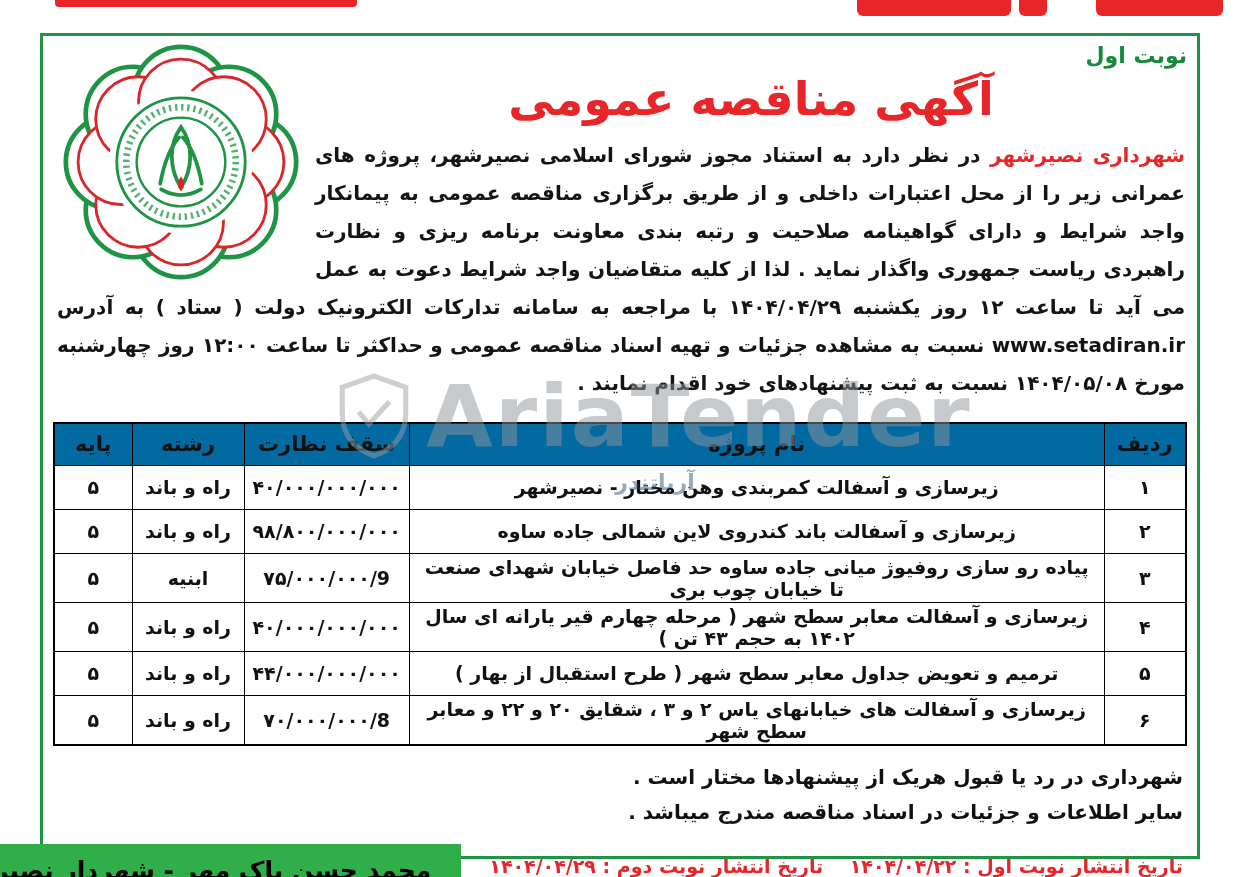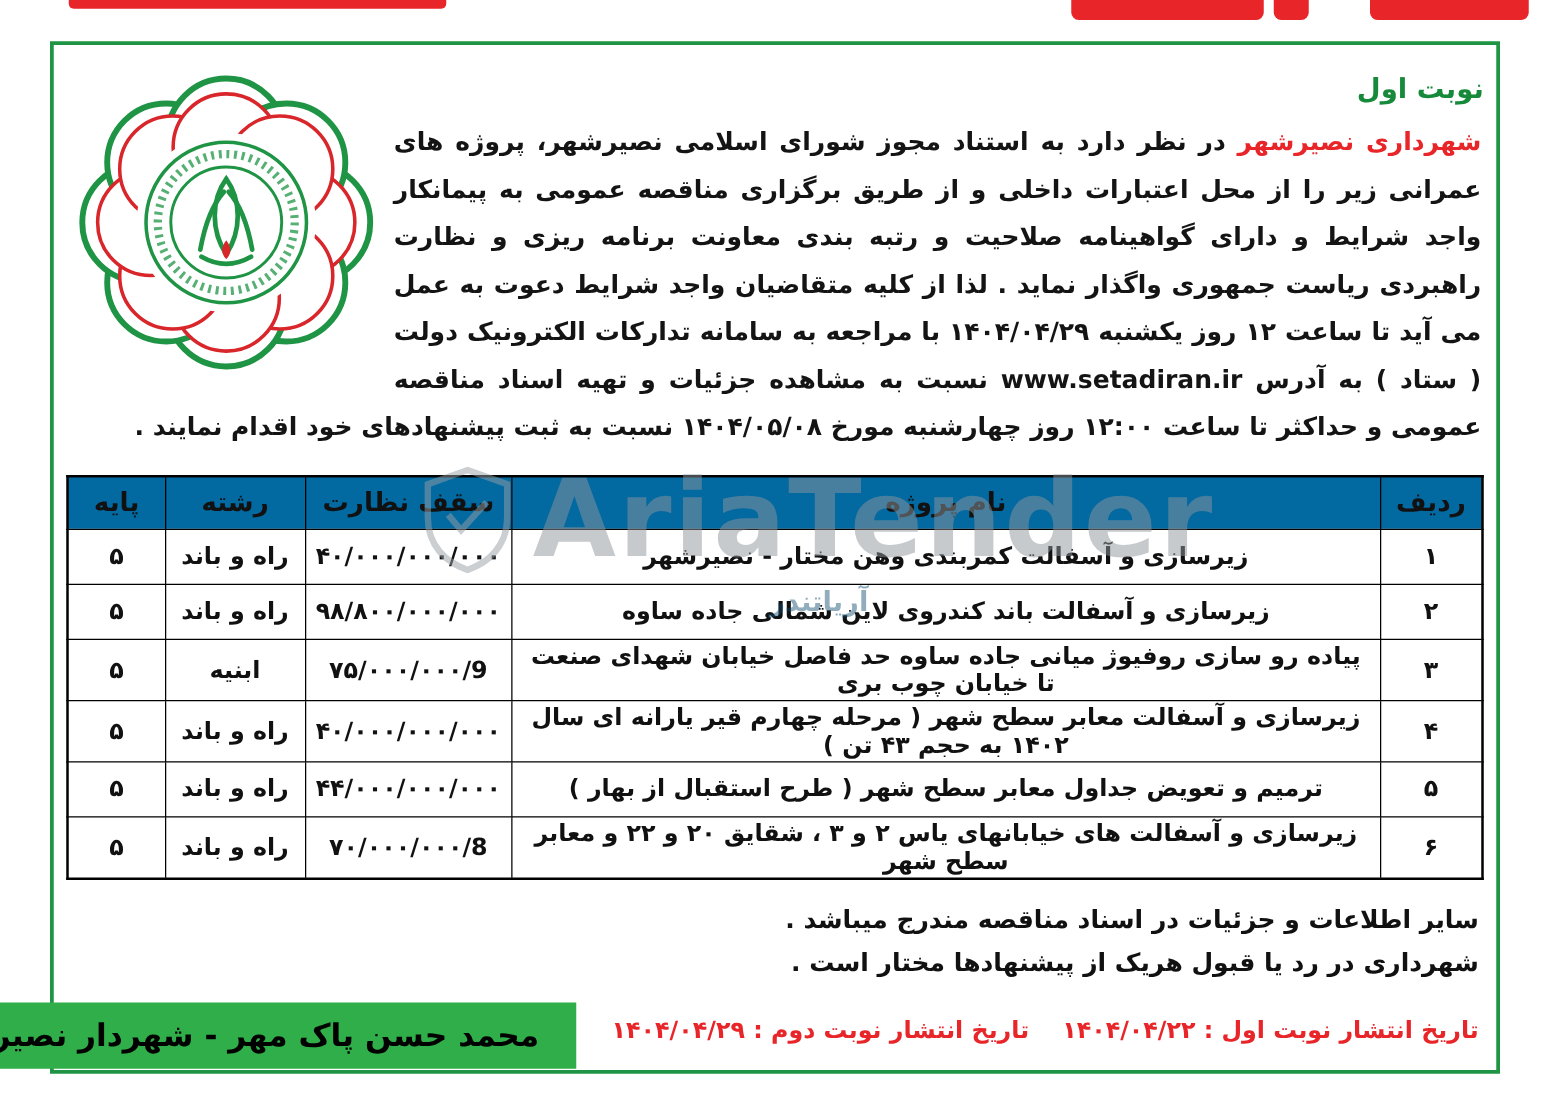--- a/index.html
+++ b/index.html
@@ -18,21 +18,21 @@
   .frag-left { left: 55px; width: 302px; height: 7px; border-radius: 0 0 4px 4px; }
   .frag-r1 { left: 857px; width: 154px; height: 16px; border-radius: 0 0 6px 6px; }
   .frag-r2 { left: 1019px; width: 28px; height: 16px; border-radius: 0 0 6px 6px; }
   .frag-r3 { left: 1096px; width: 127px; height: 16px; border-radius: 0 0 6px 6px; }
 
   
   .frame {
     position: absolute; left: 40px; top: 33px;
     width: 1160px; height: 826px;
     border: 3px solid #1e9444;
-    padding: 22px 10px;
+    padding: 6px 10px;
     direction: rtl;
   }
 
   .logo {
     float: left;
     width: 252px; height: 236px;
     margin: 2px 8px 4px 2px;
   }
   .logo svg { width: 100%; height: 100%; }
 
@@ -185,20 +185,21 @@
         <path d="M103 148 C107 126 113 110 123 99"></path>
         <path d="M147 148 C143 126 137 110 127 99"></path>
         <path d="M104 154 Q125 166 146 154"></path>
       </g>
       <path d="M125 140 q-7 9 0 16 q7 -7 0 -16" fill="#d8262b"></path>
     </svg>
   </div>
 
   <div class="round">نوبت اول</div>
 
+  <h1 class="title">آگهی مناقصه عمومی</h1>
 
   <p class="body-p"><span class="lead">شهرداری نصیرشهر</span><span> در نظر دارد به استناد مجوز شورای اسلامی نصیرشهر، پروژه های عمرانی زیر را از محل اعتبارات داخلی و از طریق برگزاری مناقصه عمومی به پیمانکار واجد شرایط و دارای گواهینامه صلاحیت و رتبه بندی معاونت برنامه ریزی و نظارت راهبردی ریاست جمهوری واگذار نماید . لذا از کلیه متقاضیان واجد شرایط دعوت به عمل می آید تا ساعت ۱۲ روز یکشنبه ۱۴۰۴/۰۴/۲۹ با مراجعه به سامانه تدارکات الکترونیک دولت ( ستاد ) به آدرس www.setadiran.ir نسبت به مشاهده جزئیات و تهیه اسناد مناقصه عمومی و حداکثر تا ساعت ۱۲:۰۰ روز چهارشنبه مورخ ۱۴۰۴/۰۵/۰۸ نسبت به ثبت پیشنهادهای خود اقدام نمایند .</span></p>
 
   <table class="tender">
     <colgroup>
       <col class="col-row">
         <col>
         <col class="col-credit">
         <col class="col-field">
         <col class="col-grade">
@@ -252,22 +253,22 @@
         <td>۶</td>
         <td>زیرسازی و آسفالت های خیابانهای یاس ۲ و ۳ ، شقایق ۲۰ و ۲۲ و معابر سطح شهر</td>
         <td>۷۰/۰۰۰/۰۰۰/8</td>
         <td>راه و باند</td>
         <td>۵</td>
       </tr>
     </tbody>
   </table>
 
   <div class="notes">
+    <div>شهرداری در رد یا قبول هریک از پیشنهادها مختار است .</div>
     <div>سایر اطلاعات و جزئیات در اسناد مناقصه مندرج میباشد .</div>
-    <div>شهرداری در رد یا قبول هریک از پیشنهادها مختار است .</div>
   </div>
 
   <div class="bottom">
     <div class="dates">تاریخ انتشار نوبت اول : ۱۴۰۴/۰۴/۲۲ &nbsp;&nbsp; تاریخ انتشار نوبت دوم : ۱۴۰۴/۰۴/۲۹</div>
     <div class="signature">محمد حسن پاک مهر - شهردار نصیرشهر</div>
   </div>
 
 </div>
 
 <div class="watermark">

